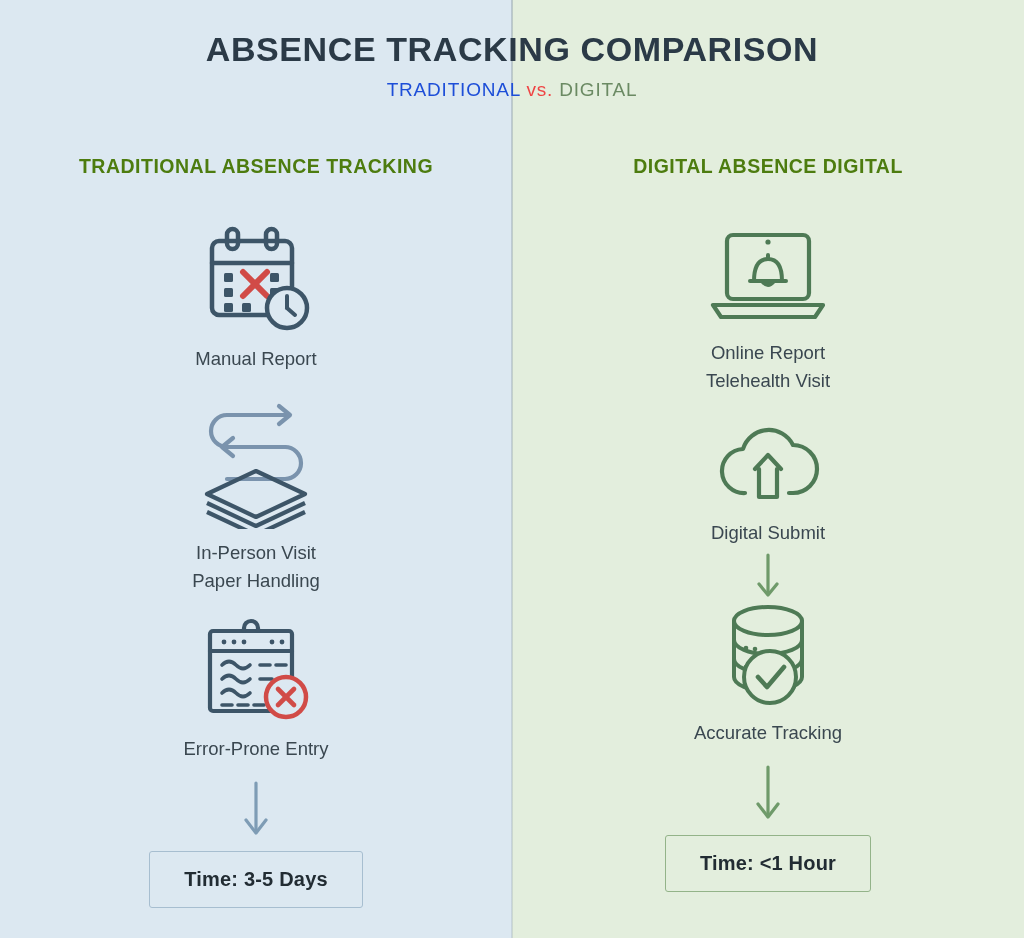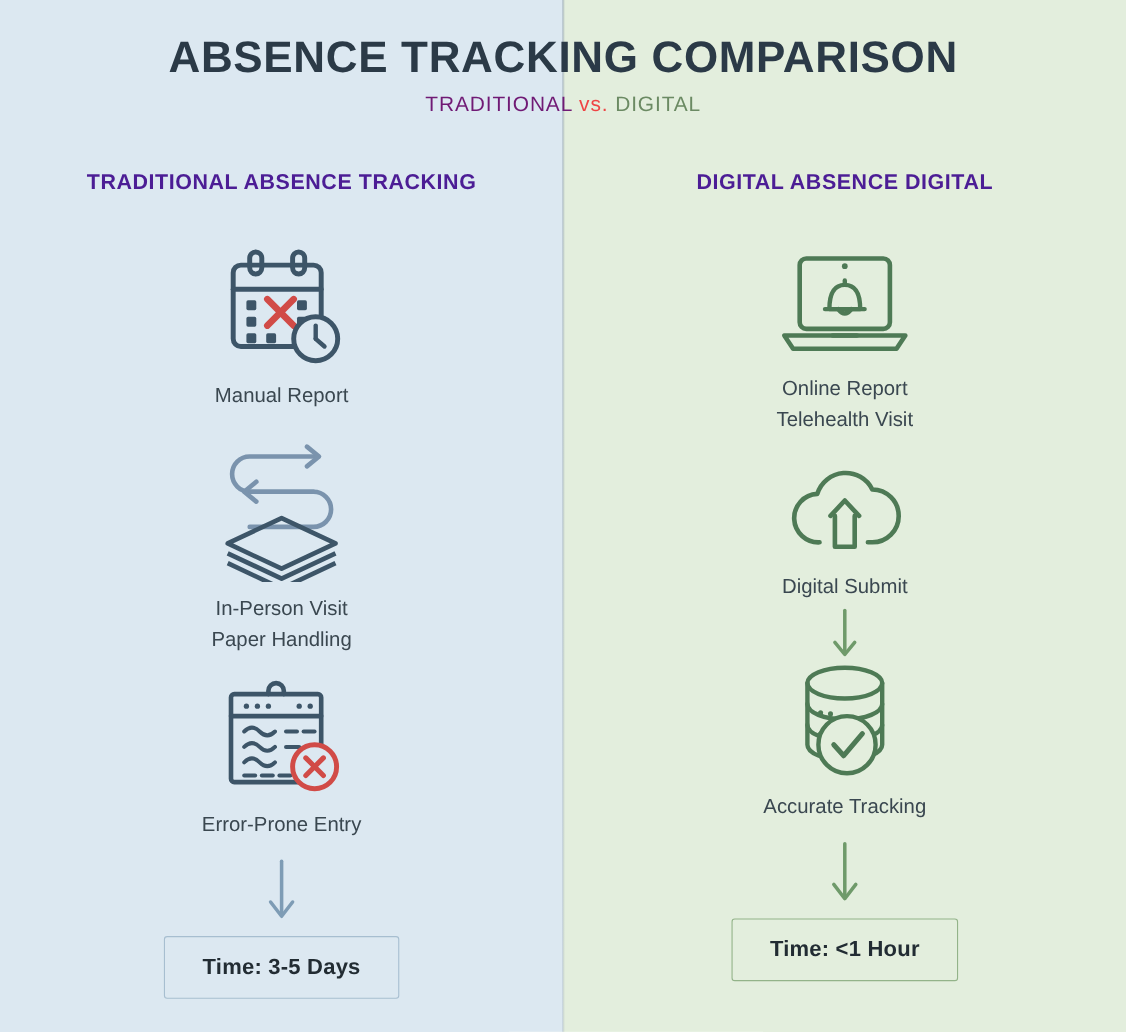--- a/index.html
+++ b/index.html
@@ -43,46 +43,46 @@
     top: 0; left: 0;
     width: 1024px;
     height: 120px;
     z-index: 8;
     text-align: center;
     pointer-events: none;
   }
   .main-title {
     margin: 0;
     padding-top: 30px;
-    font-size: 40px;
+    font-size: 34px;
     font-weight: bold;
     letter-spacing: 0.6px;
     color: #2b3a47;
   }
   .subtitle {
     margin: 0;
     padding-top: 10px;
     font-size: 19px;
     letter-spacing: 0.8px;
   }
-  .sub-trad { color: #701a75; }
+  .sub-trad { color: #1d4ed8; }
   .sub-vs   { color: #ef4444; }
   .sub-dig  { color: #6b8a63; text-align: right; }
 
   
   .col-header {
     position: absolute;
     top: 155px;
     left: 0;
     width: 512px;
     text-align: center;
     font-size: 19.5px;
     font-weight: bold;
     letter-spacing: 0.5px;
-    color: #4c1d95;
+    color: #4d7c0f;
   }
 
   
   .flow {
     position: absolute;
     top: 225px;
     left: 0;
     width: 512px;
     display: flex;
     flex-direction: column;

